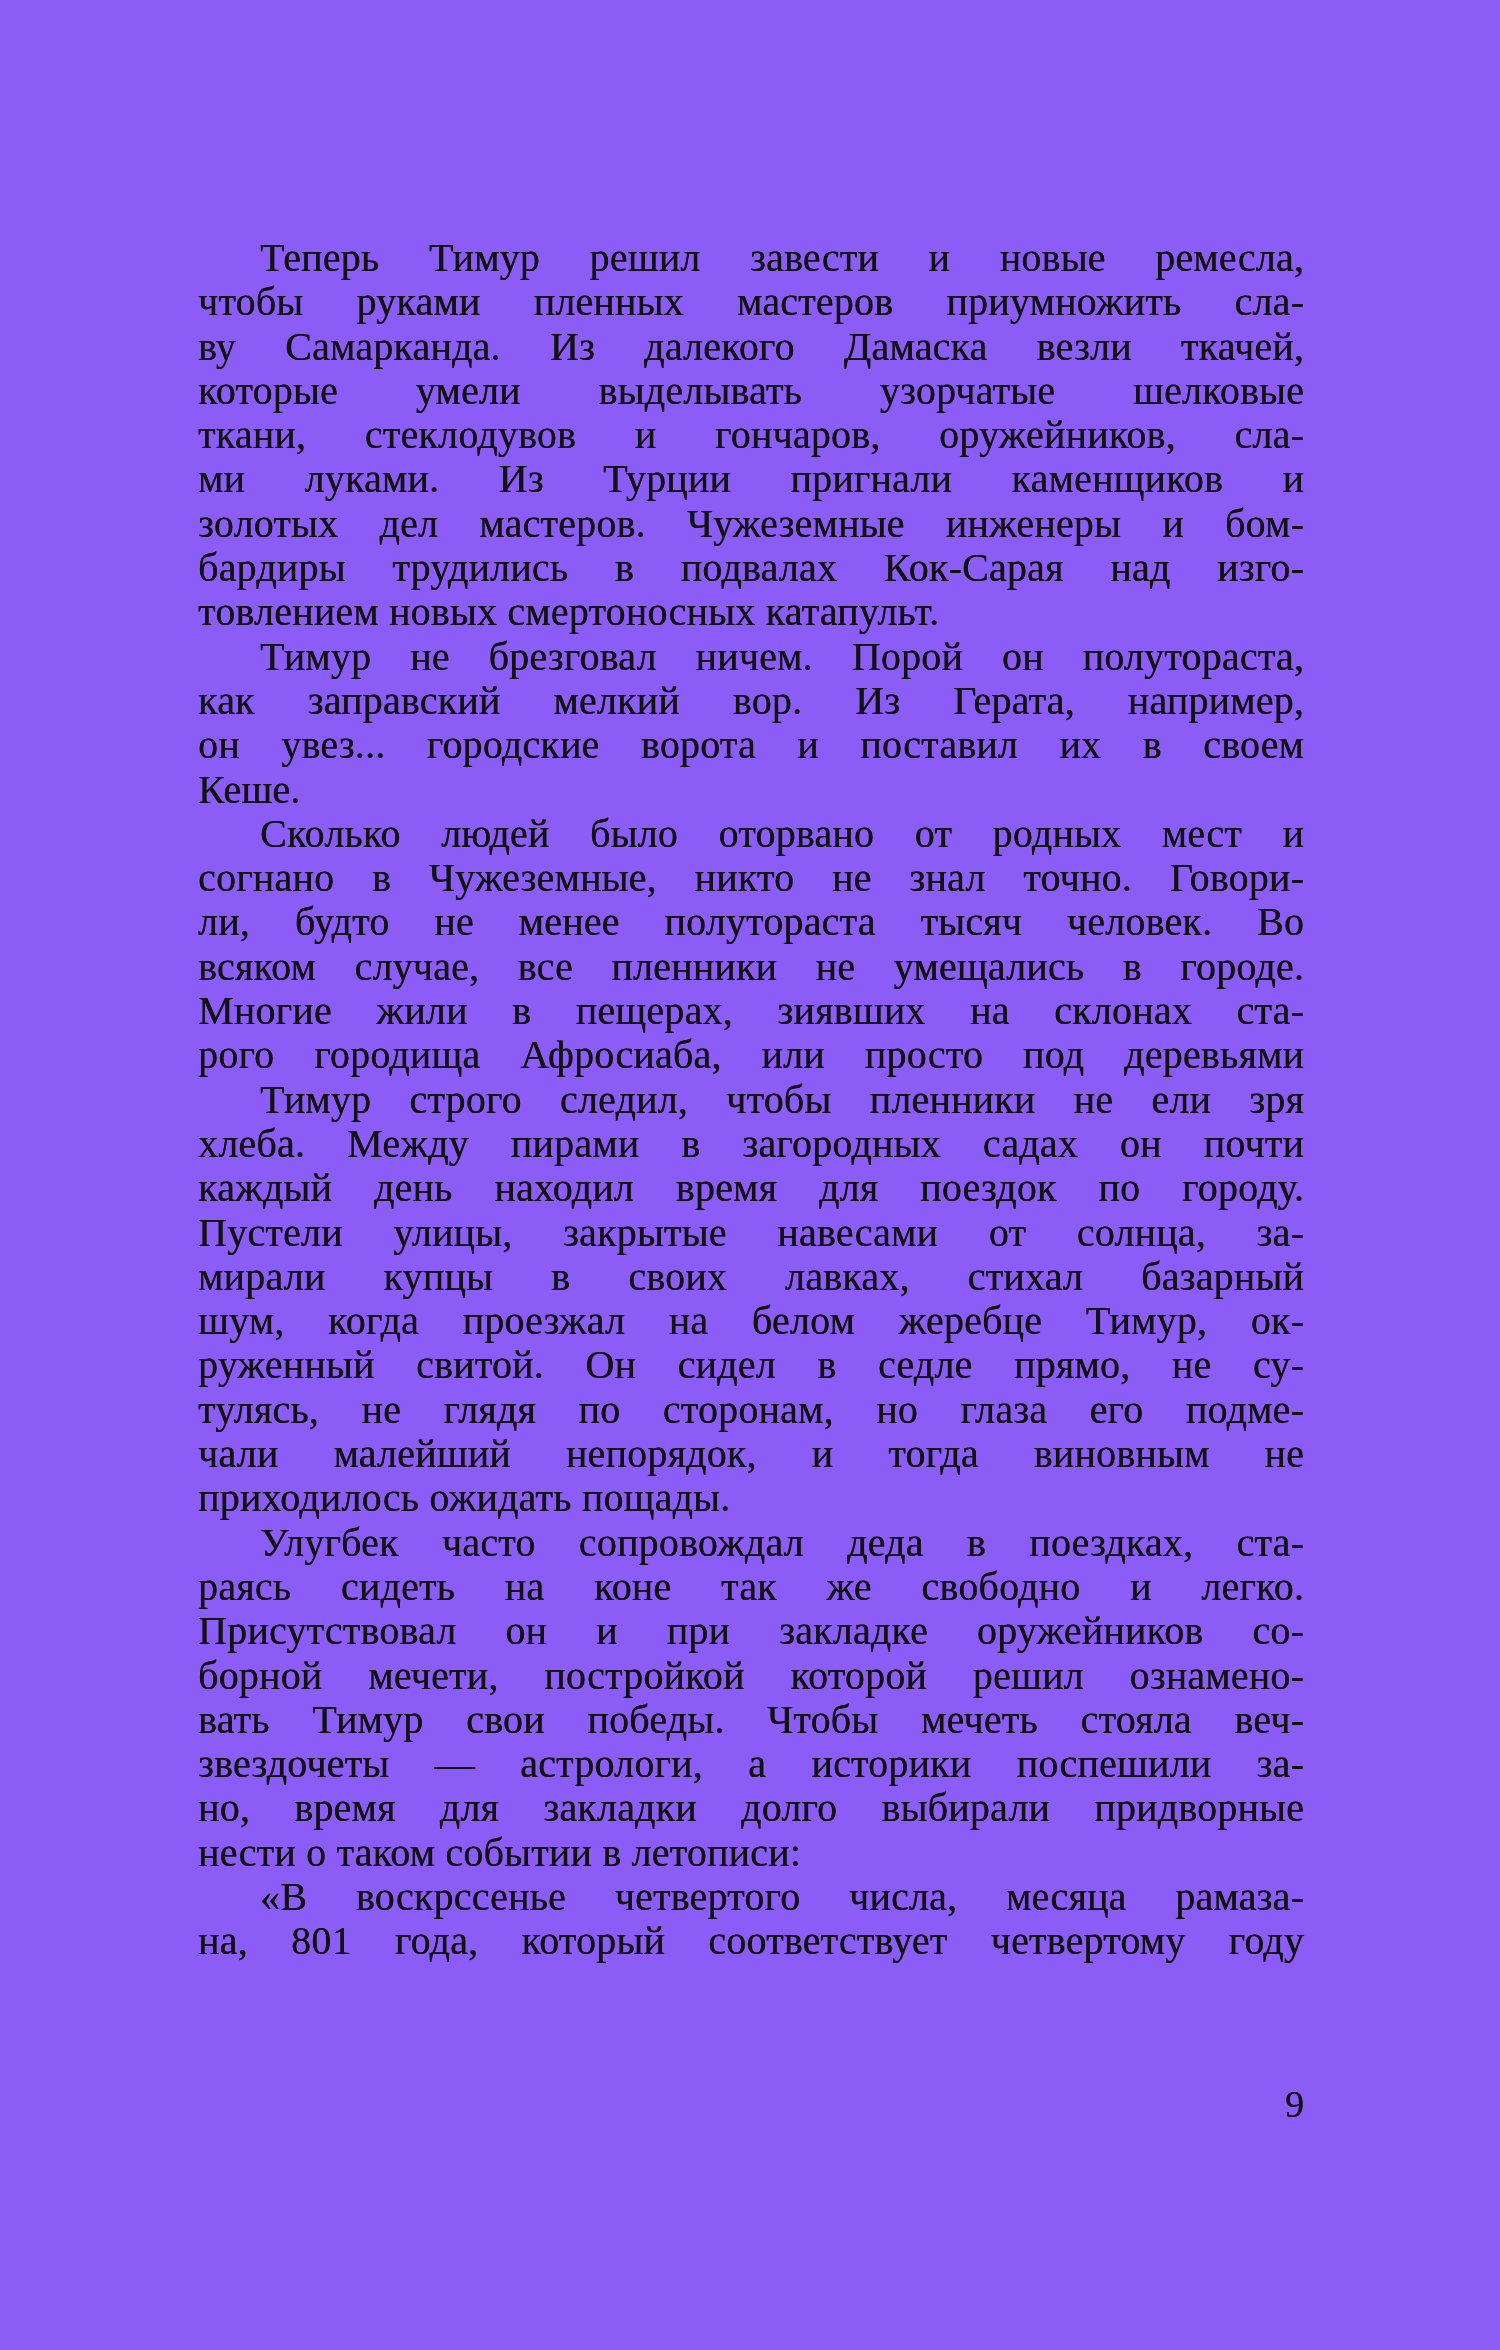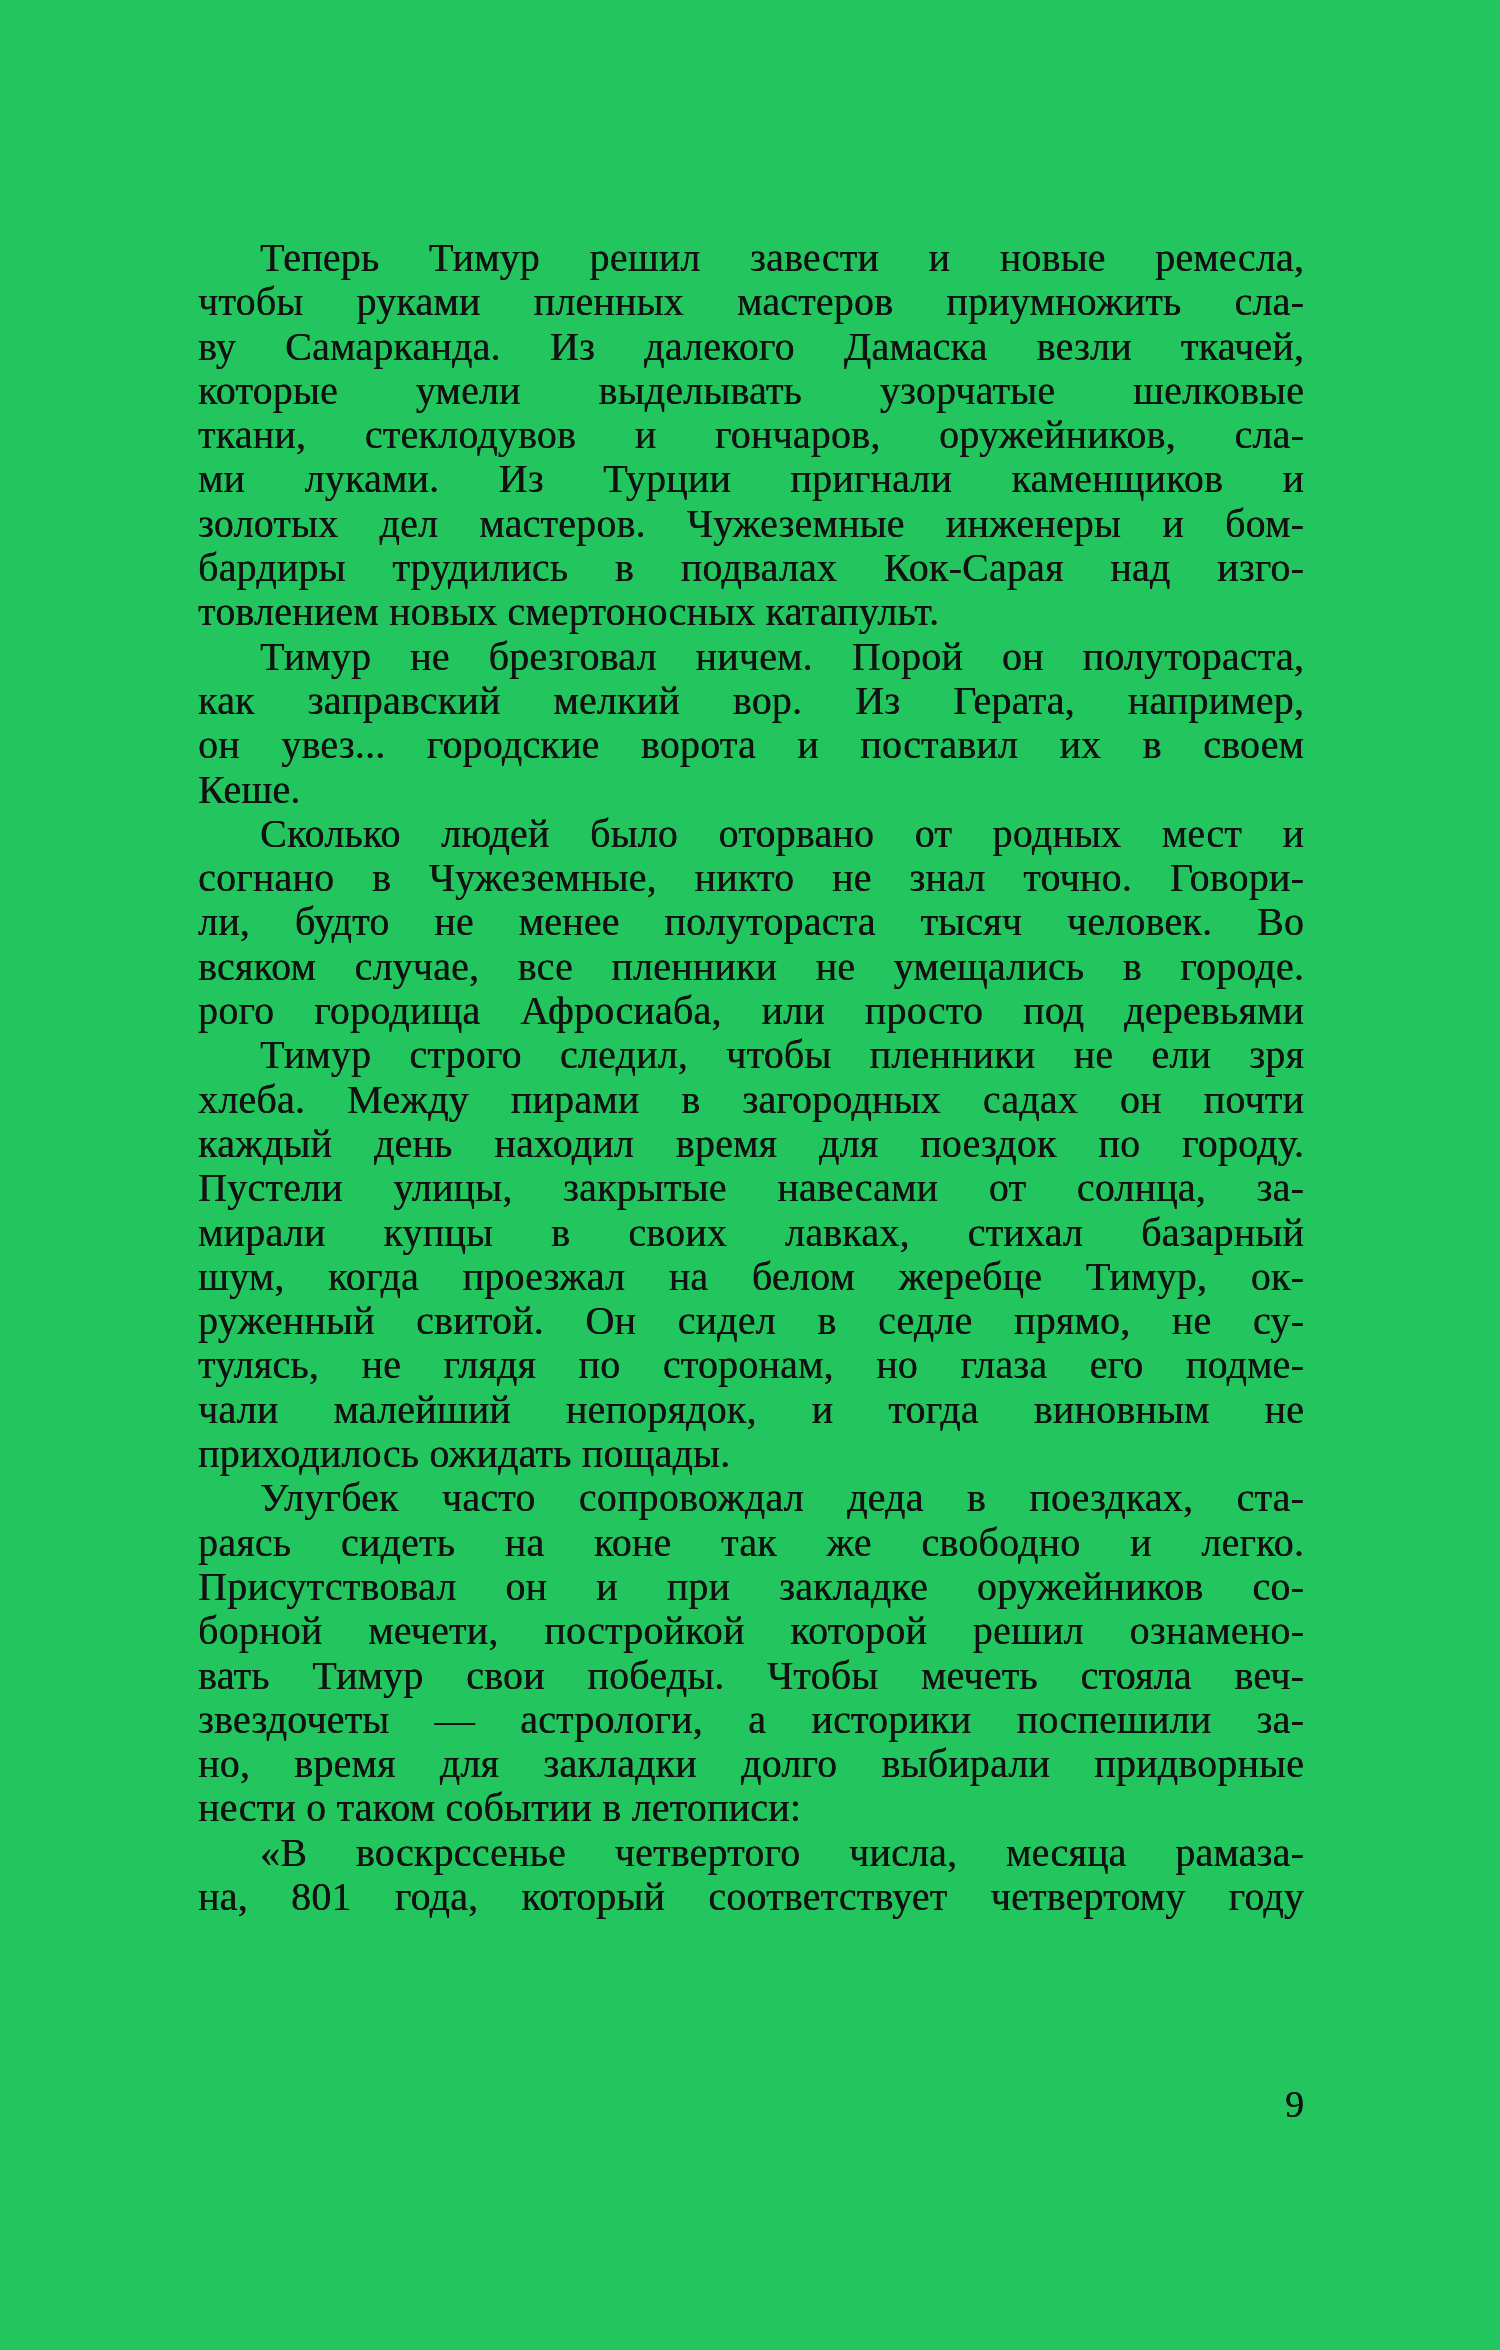--- a/index.html
+++ b/index.html
@@ -4,21 +4,21 @@
 <style>
   html, body {
     margin: 0;
     padding: 0;
     background: #ffffff;
   }
   .page {
     position: relative;
     width: 1500px;
     height: 2350px;
-    background: #22c55e;
+    background: #8b5cf6;
     overflow: hidden;
   }
   .text-block {
     position: absolute;
     left: 198px;
     top: 236px;
     width: 1106px;
     color: #121212;
     font-family: "Liberation Serif", "DejaVu Serif", serif;
     font-size: 40px;
@@ -65,20 +65,21 @@
       <div class="line">бардиры трудились в подвалах Кок-Сарая над изго-</div>
       <div class="line para-end">товлением новых смертоносных катапульт.</div>
       <div class="line indent">Тимур не брезговал ничем. Порой он полутораста,</div>
       <div class="line">как заправский мелкий вор. Из Герата, например,</div>
       <div class="line">он увез... городские ворота и поставил их в своем</div>
       <div class="line para-end">Кеше.</div>
       <div class="line indent">Сколько людей было оторвано от родных мест и</div>
       <div class="line">согнано в Чужеземные, никто не знал точно. Говори-</div>
       <div class="line">ли, будто не менее полутораста тысяч человек. Во</div>
       <div class="line">всяком случае, все пленники не умещались в городе.</div>
+      <div class="line">Многие жили в пещерах, зиявших на склонах ста-</div>
       <div class="line">рого городища Афросиаба, или просто под деревьями</div>
       <div class="line indent">Тимур строго следил, чтобы пленники не ели зря</div>
       <div class="line">хлеба. Между пирами в загородных садах он почти</div>
       <div class="line">каждый день находил время для поездок по городу.</div>
       <div class="line">Пустели улицы, закрытые навесами от солнца, за-</div>
       <div class="line">мирали купцы в своих лавках, стихал базарный</div>
       <div class="line">шум, когда проезжал на белом жеребце Тимур, ок-</div>
       <div class="line">руженный свитой. Он сидел в седле прямо, не су-</div>
       <div class="line">тулясь, не глядя по сторонам, но глаза его подме-</div>
       <div class="line">чали малейший непорядок, и тогда виновным не</div>

